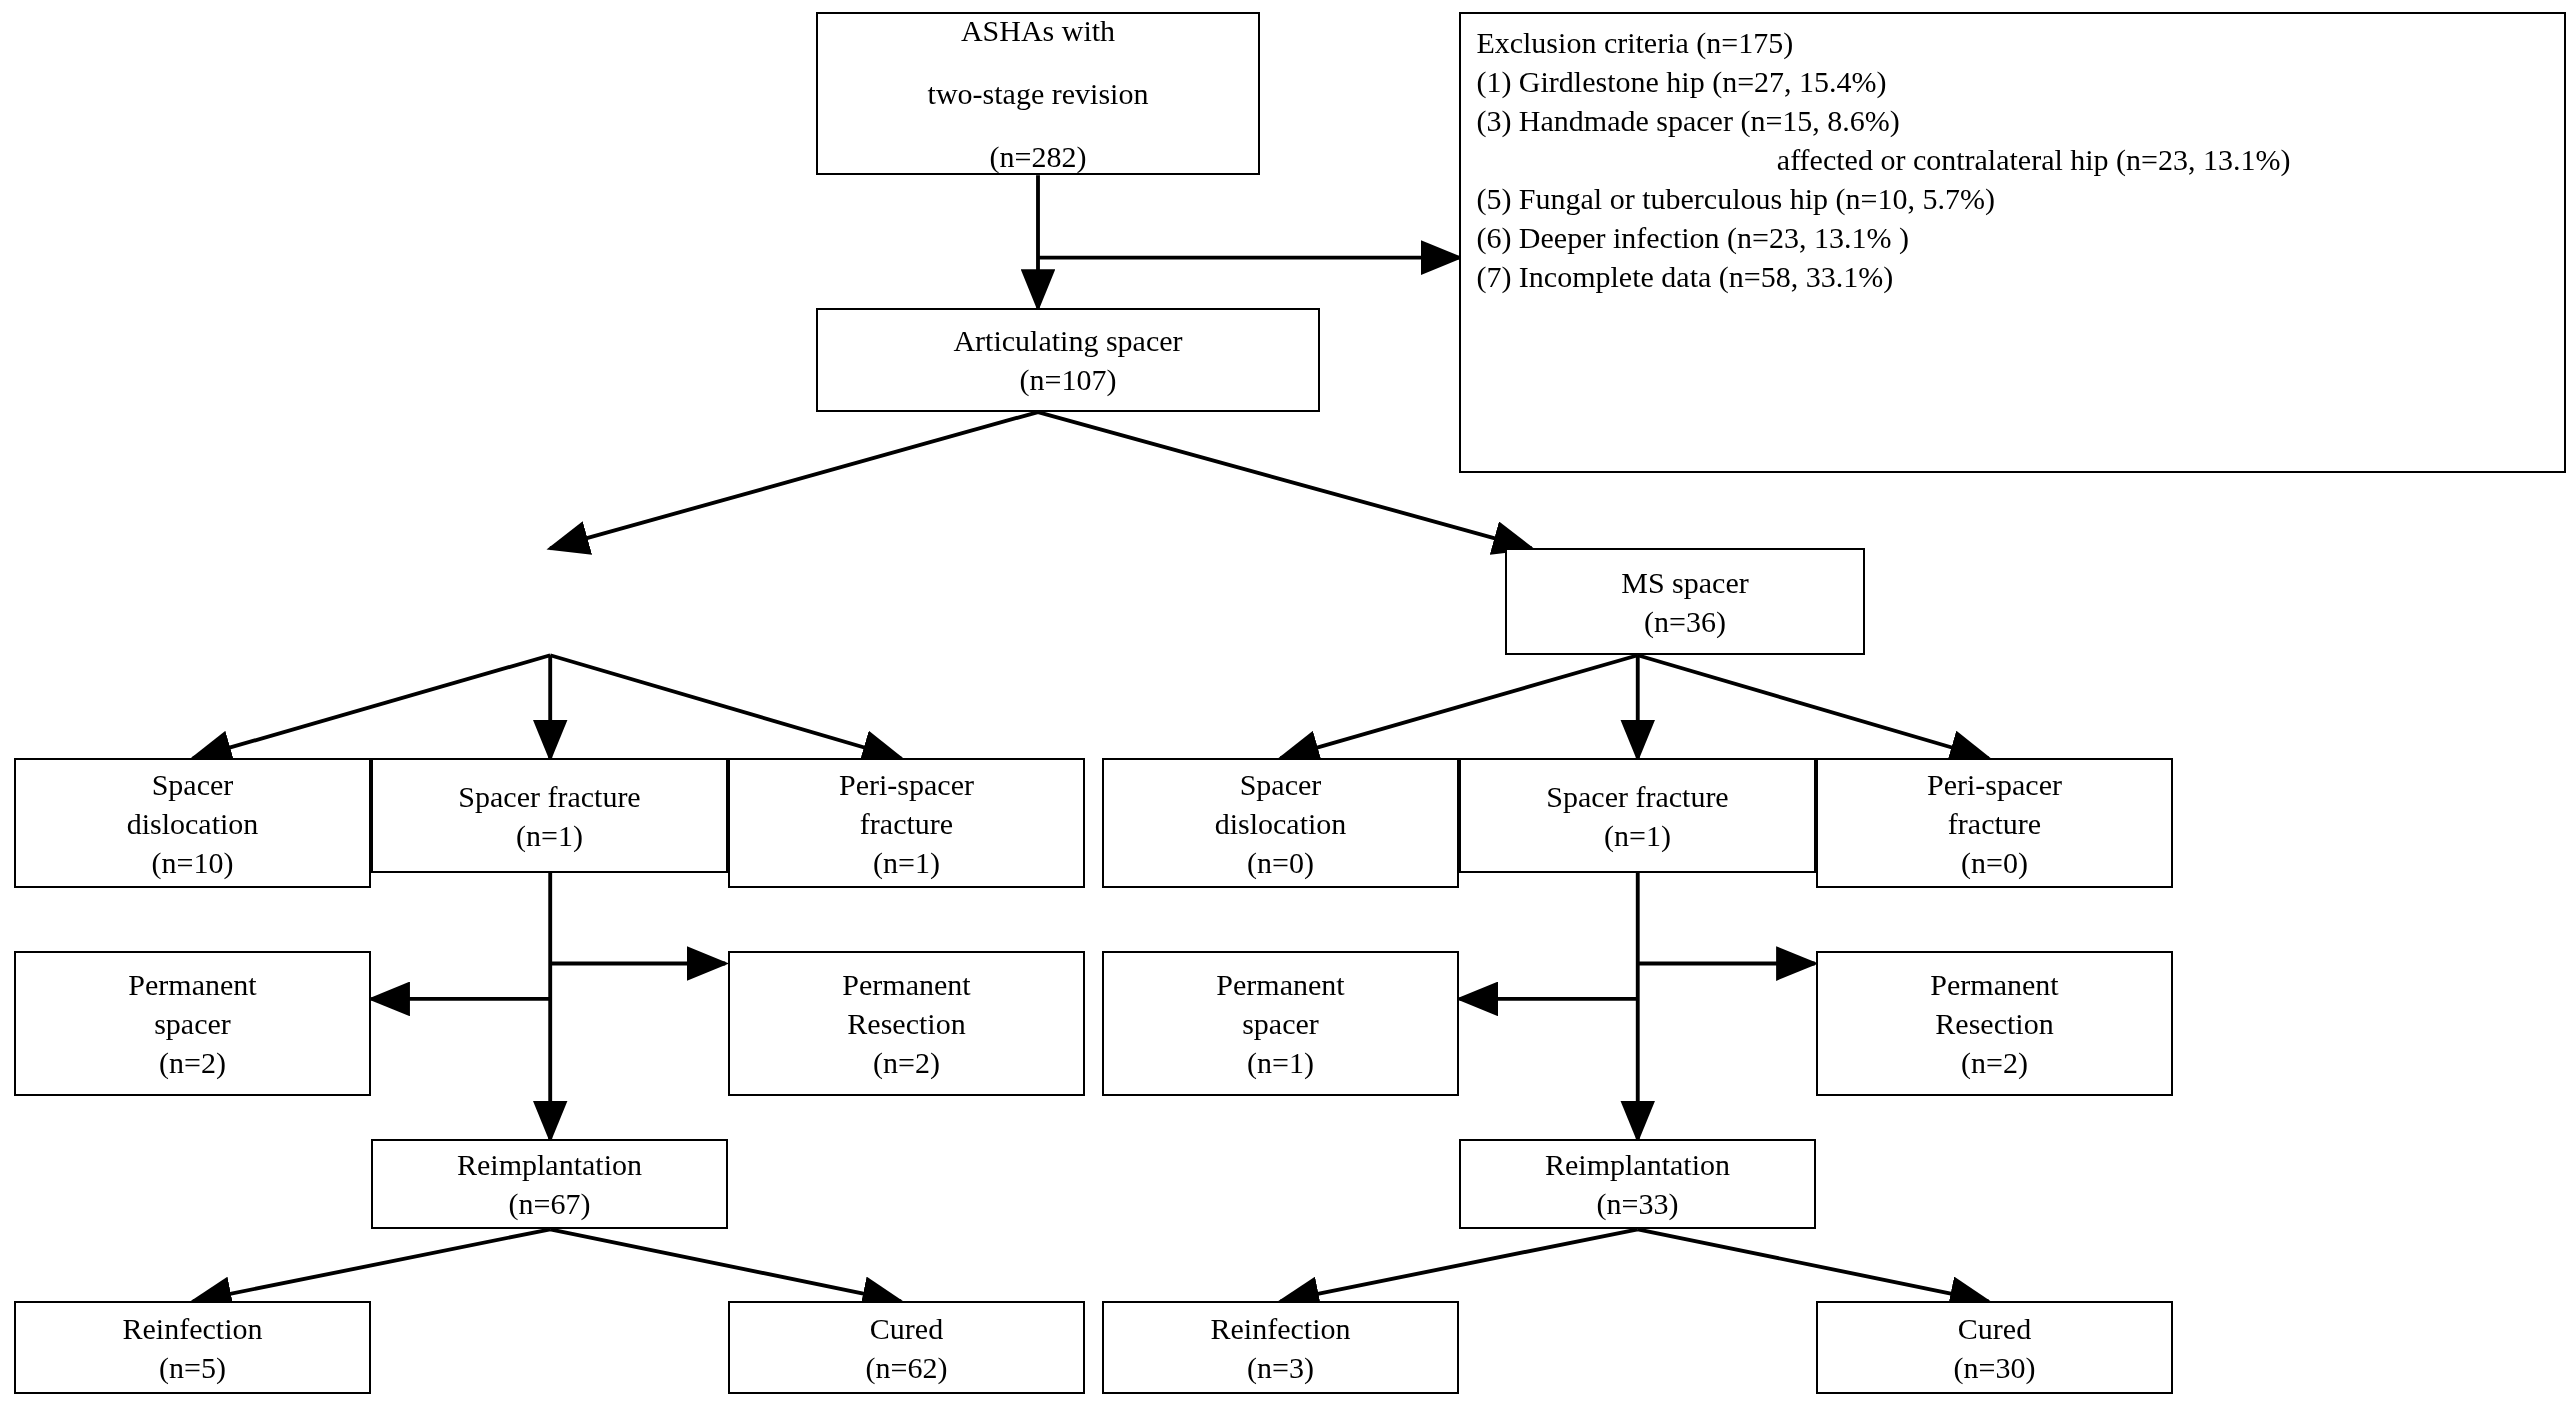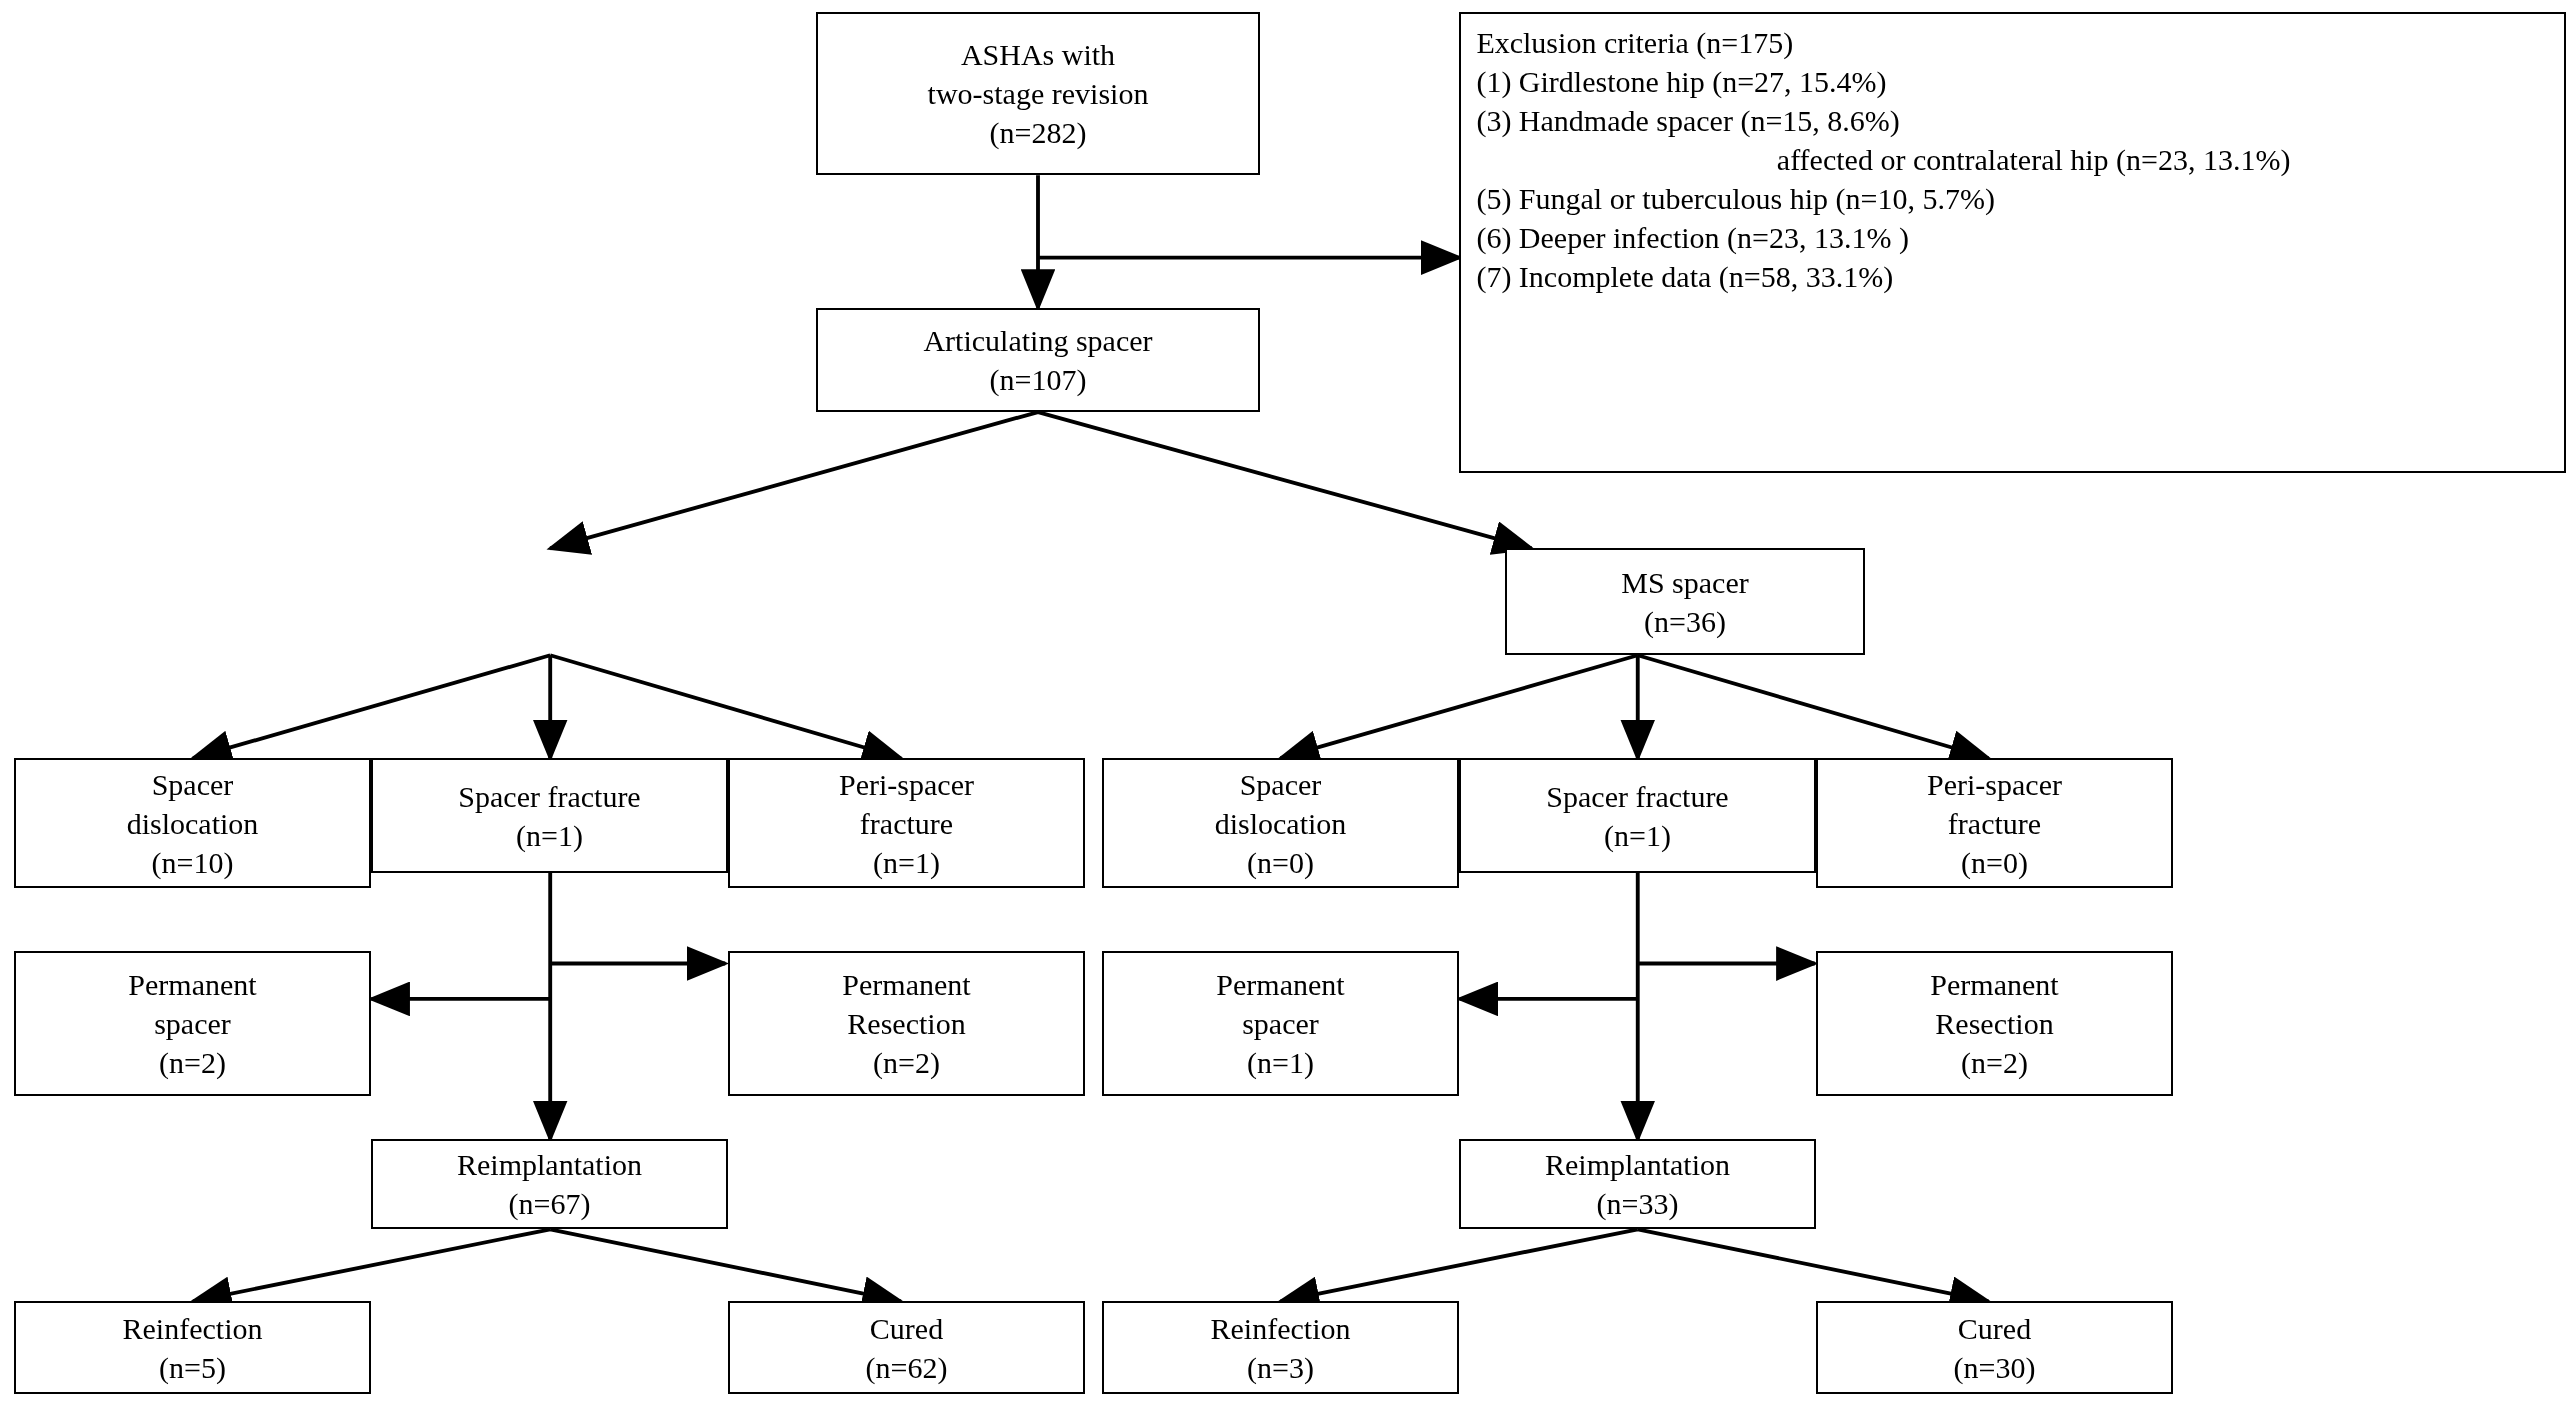--- a/index.html
+++ b/index.html
@@ -78,37 +78,37 @@
       <path d="M2545,1552 L2268,1552" marker-end="url(#ah)"></path>
 
       <path d="M855,1910 L300,2022" marker-end="url(#ah)"></path>
       <path d="M855,1910 L1400,2022" marker-end="url(#ah)"></path>
 
       <path d="M2545,1910 L1990,2022" marker-end="url(#ah)"></path>
       <path d="M2545,1910 L3090,2022" marker-end="url(#ah)"></path>
     </g>
   </svg>
 
-  <div class="node" style="left:816px;top:11.6px;width:444px;height:163px;">
+  <div class="node" style="left:816px;top:11.6px;width:444px;height:163px;gap:24px;">
     <span class="ln">ASHAs with</span>
     <span class="ln">two-stage revision</span>
     <span class="ln">(n=282)</span>
   </div>
 
   <div class="exclusion" style="left:1459px;top:11.6px;width:1107px;height:461px;">
     <span class="ln">Exclusion criteria (n=175)</span>
     <span class="ln">(1) Girdlestone hip (n=27, 15.4%)</span>
     <span class="ln">(3) Handmade spacer (n=15, 8.6%)</span>
     <span class="ln indent">affected or contralateral hip (n=23, 13.1%)</span>
     <span class="ln">(5) Fungal or tuberculous hip (n=10, 5.7%)</span>
     <span class="ln">(6) Deeper infection (n=23, 13.1% )</span>
     <span class="ln">(7) Incomplete data (n=58, 33.1%)</span>
   </div>
 
-  <div class="node" style="left:816px;top:308px;width:444px;height:104px;">
+  <div class="node" style="left:816px;top:308px;width:504px;height:104px;">
     <span class="ln">Articulating spacer</span>
     <span class="ln">(n=107)</span>
   </div>
 
 
   <div class="node" style="left:1505px;top:548px;width:360px;height:107px;">
     <span class="ln">MS spacer</span>
     <span class="ln">(n=36)</span>
   </div>
 

